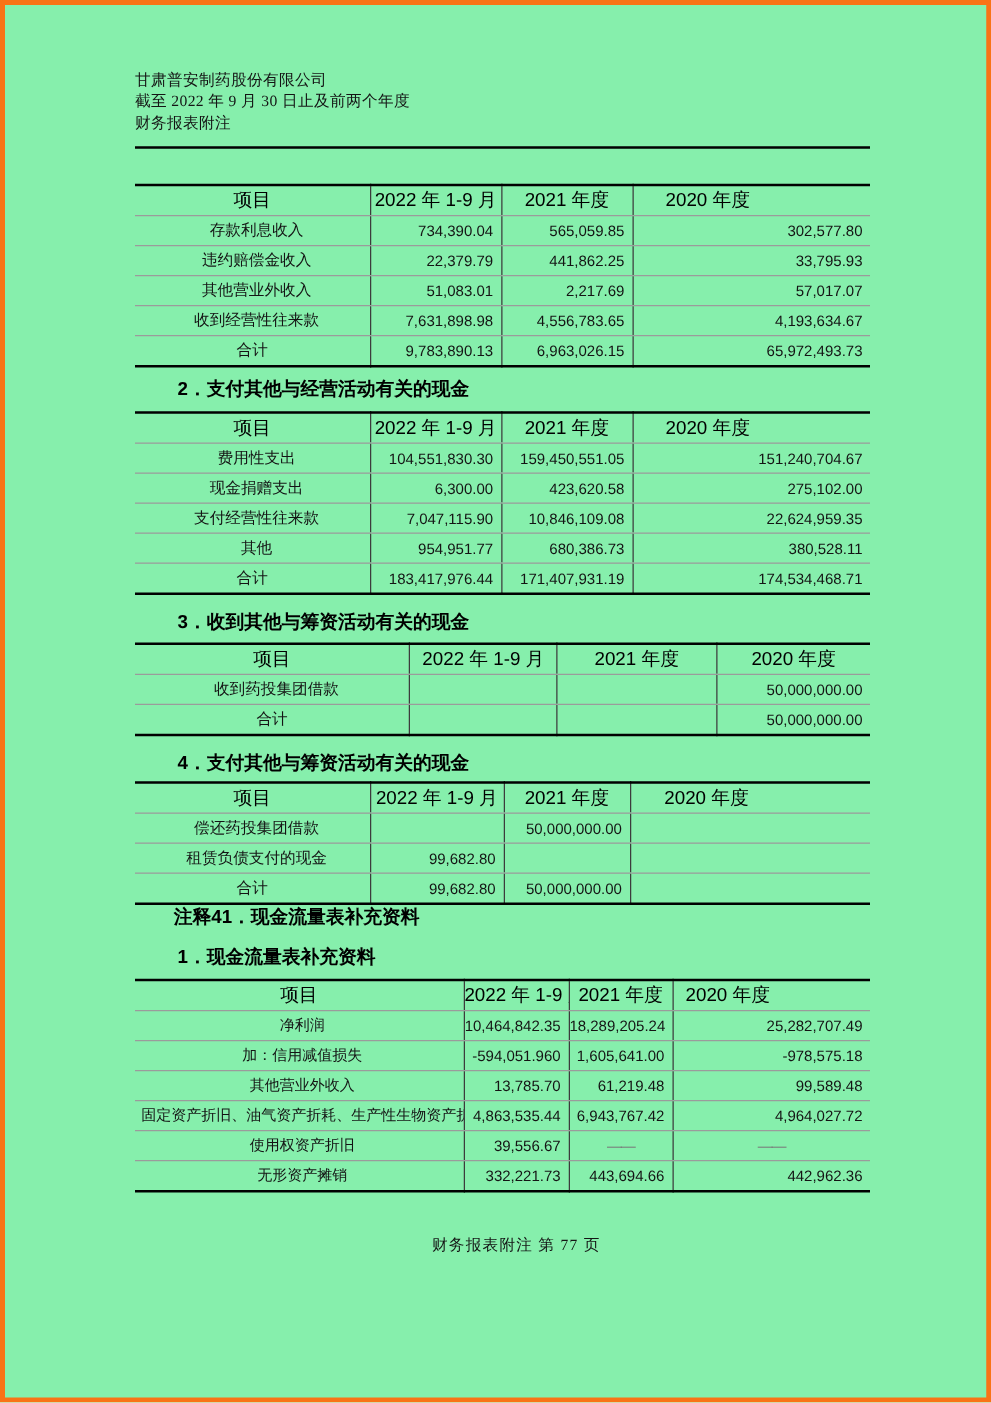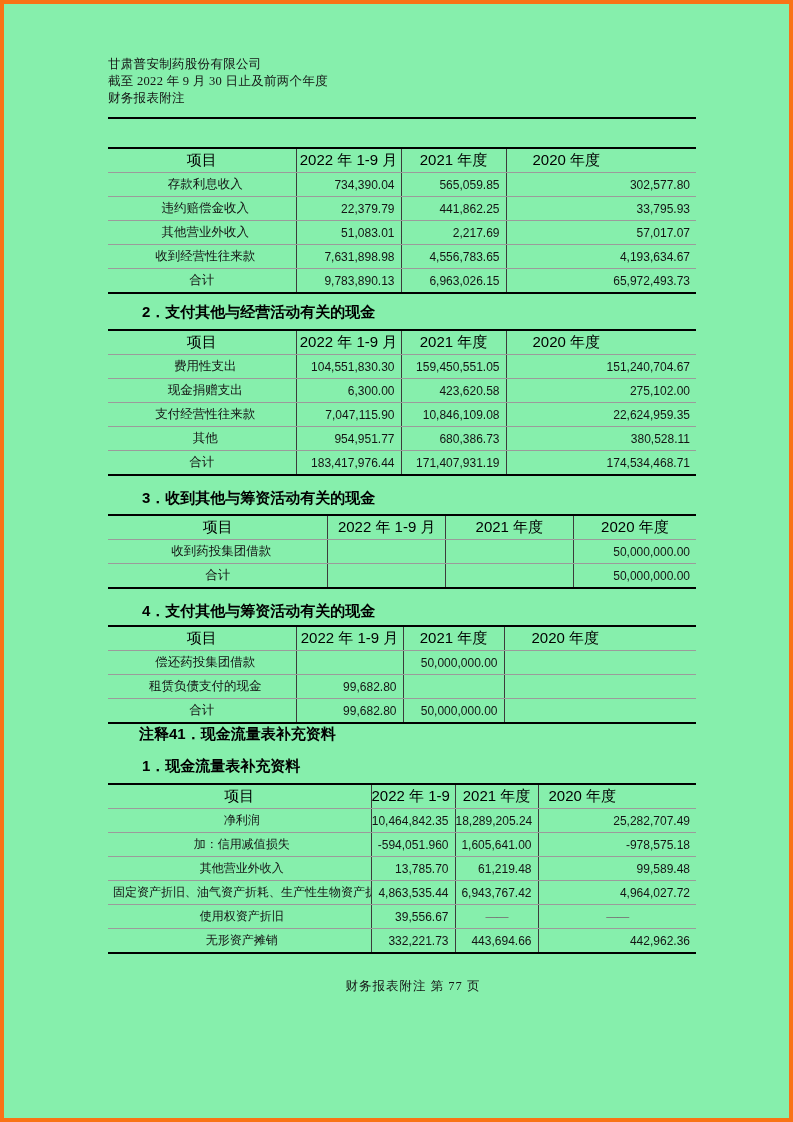--- a/index.html
+++ b/index.html
@@ -43,21 +43,21 @@
   .t1 th:last-child,.t2 th:last-child,.t4 th:last-child,.t5 th:last-child{padding-right:70px;}
   td.item{text-align:center;padding-left:7px;}
   td.center{text-align:center;padding-left:0;}
   td.num{
     text-align:right;padding-right:6px;
     font-family:"Liberation Sans","DejaVu Sans",sans-serif;font-size:12px;
   }
   td.dash{text-align:center;padding-right:0;color:#787878;letter-spacing:-1px;}
   .t5 td.item{font-size:12px;padding-left:5px;}
   .footer{
-    margin-top:24px;text-align:center;font-size:12.5px;
+    margin-top:34px;text-align:center;font-size:12.5px;
     padding-left:22px;letter-spacing:1px;
   }
 </style>
 </head>
 <body>
 
 <div class="page">
   <div class="content">
 
     <div class="doc-header">

